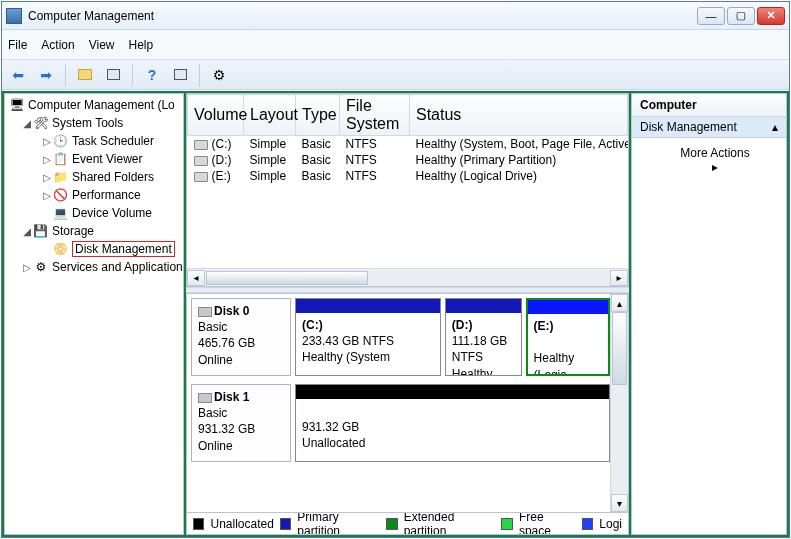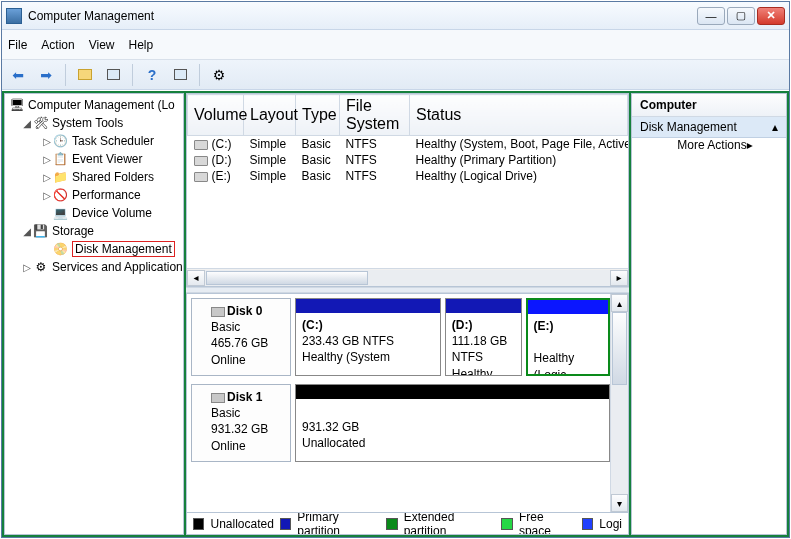--- a/index.html
+++ b/index.html
@@ -147,21 +147,21 @@
   .disk-map-inner{flex:1;overflow:auto;padding:4px 0 0 4px;}
   .vscroll-fake{width:18px;background:#f0f0f0;border-left:1px solid #d0d9e4;display:flex;flex-direction:column;}
   .vscroll-fake .arrow{height:18px;border:1px solid #c0c9d4;background:linear-gradient(#fdfdfe,#e4e9ef);display:flex;align-items:center;justify-content:center;font-size:10px;}
   .vscroll-fake .track{flex:1;background:#eaedf1;position:relative;}
   .vscroll-fake .thumb{position:absolute;top:0;left:1px;right:1px;height:40%;background:linear-gradient(#fdfdfe,#d0d9e4);border:1px solid #b7c5d6;}
   .disk-row { display:flex; height:78px; margin-bottom:8px;}
   .disk-label {
     width:100px;
     border:1px solid #a9b6c6;
     background:#fdfdfd;
-    padding:4px 19px;
+    padding:4px 6px;
     line-height:1.35;
   }
   .disk-label .dicon{display:inline-block;width:14px;height:10px;background:#c8c8c8;border:1px solid #888;margin-right:2px;vertical-align:middle;}
   .disk-parts { flex:1; display:flex; gap:4px; margin-left:4px; overflow:hidden;}
   .part {
     border:1px solid #888;
     position:relative;
     padding:18px 6px 4px 6px;
     line-height:1.35;
     overflow:hidden;
@@ -196,21 +196,21 @@
     border-bottom:1px solid #d0d9e4;
     padding:4px 8px;
     font-weight:bold;
   }
   .actions-sub{
     background:#dce9f7;
     border-bottom:1px solid #c0d0e3;
     padding:3px 8px;
     display:flex;justify-content:space-between;align-items:center;
   }
-  .actions-item{ padding:0 8px 6px 20px; display:flex;justify-content:center;align-items:center;}
+  .actions-item{ padding:8px 8px 6px 20px; display:flex;justify-content:center;align-items:center;flex-direction:column;}
   .drive-icon{display:inline-block;width:14px;height:10px;background:#d8d8d8;border:1px solid #888;border-radius:1px;margin-right:4px;vertical-align:middle;}
   .folder-ico{display:inline-block;width:14px;height:11px;background:#f6d77a;border:1px solid #c9a22f;vertical-align:middle;}
   .mon-ico{display:inline-block;width:13px;height:11px;border:1px solid #555;background:#dceaf7;vertical-align:middle;}
 </style>
 </head>
 <body>
 
 <div class="window">
   <div class="titlebar">
     <span class="app-icon"></span>

